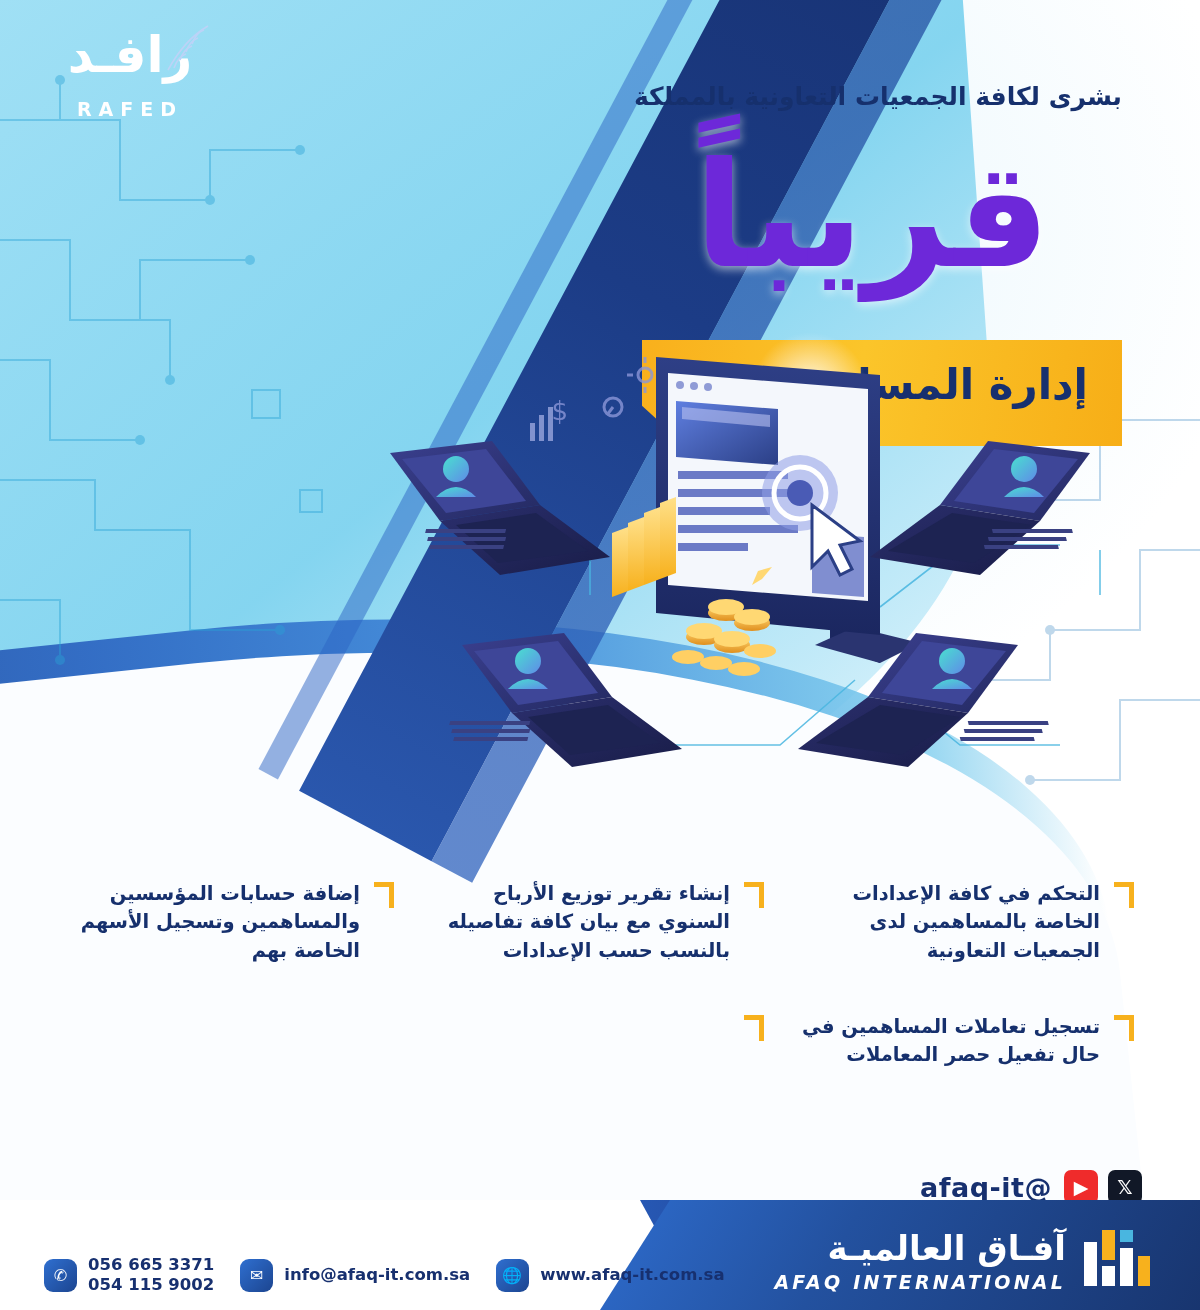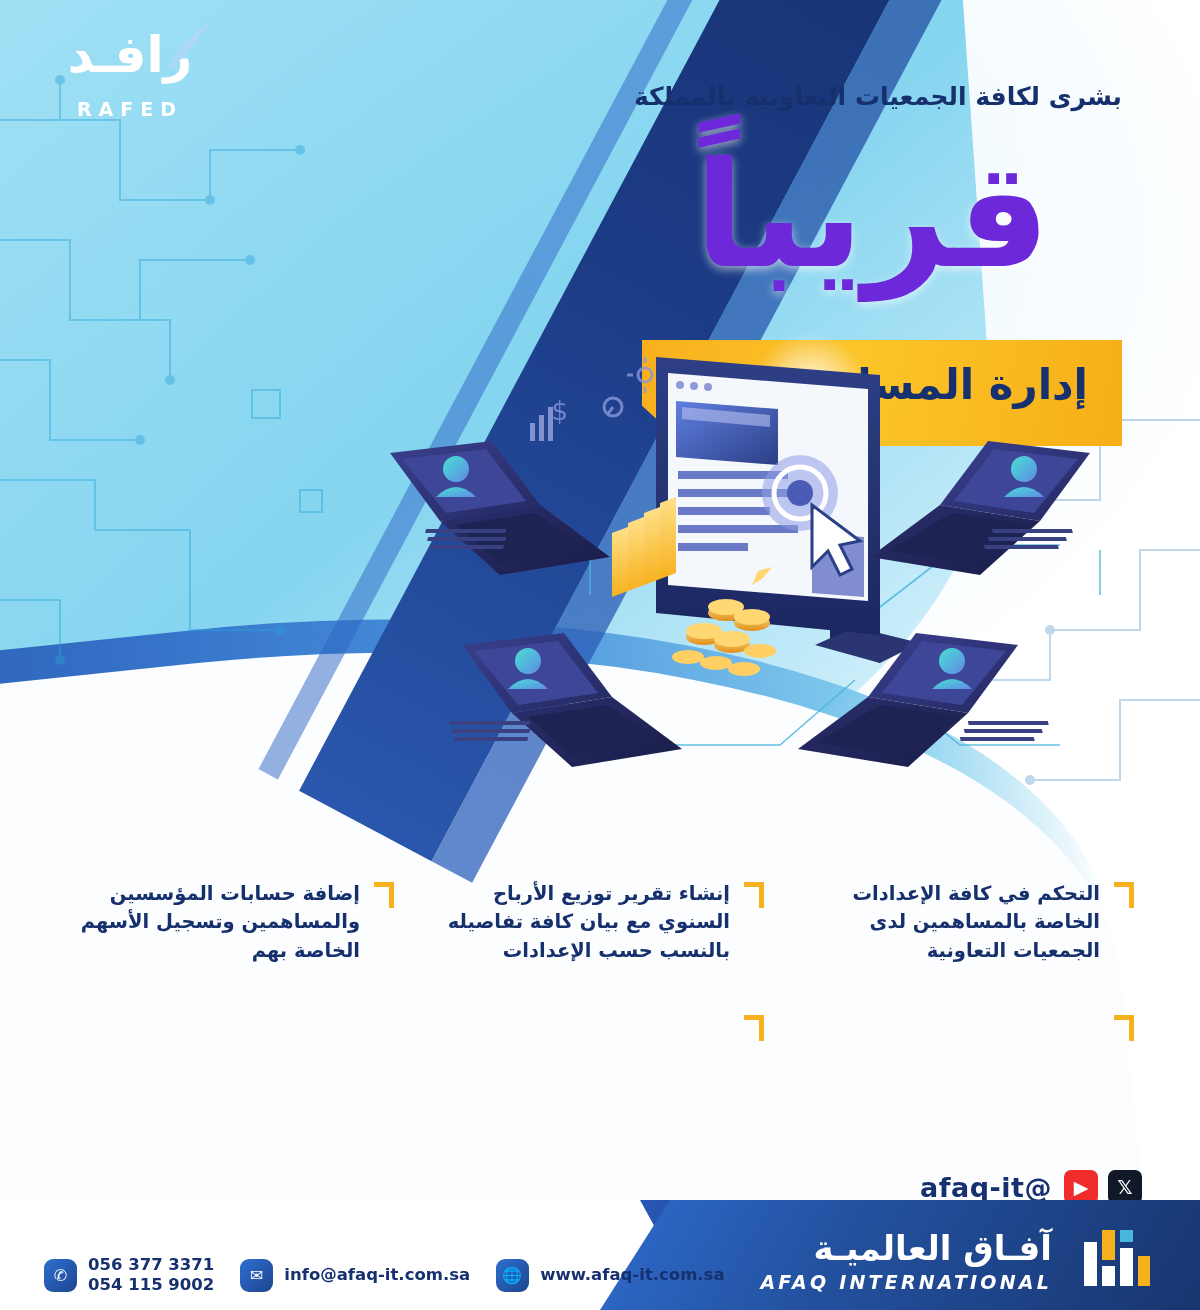--- a/index.html
+++ b/index.html
@@ -211,21 +211,21 @@
   .cicon {
     width: 33px; height: 33px; border-radius: 9px;
     background: linear-gradient(135deg, #2f6fd0, #1c4590);
     display: flex; align-items: center; justify-content: center;
     color: #fff; font-size: 16px;
   }
   .ctext { font-size: 16.5px; font-weight: bold; color: #17306f; line-height: 1.25; }
 
   .afaq {
     position: absolute; right: 46px; bottom: 12px;
-    display: flex; align-items: center; gap: 28px; color: #fff;
+    display: flex; align-items: center; gap: 14px; color: #fff;
   }
   .afaq .mark { width: 74px; height: 72px; position: relative; }
   .afaq .txt { text-align: right; }
   .afaq .txt .ar { font-size: 34px; font-weight: bold; line-height: 1; }
   .afaq .txt .en { font-size: 19px; letter-spacing: 3.2px; font-weight: bold; margin-top: 6px; font-style: italic; }
 </style>
 </head>
 <body>
 
 <div id="poster">
@@ -493,41 +493,42 @@
     <div class="feat">
       <span class="bracket"></span>
       <span>إنشاء تقرير توزيع الأرباح السنوي مع بيان كافة تفاصيله بالنسب حسب الإعدادات</span>
     </div>
     <div class="feat">
       <span class="bracket"></span>
       <span>إضافة حسابات المؤسسين والمساهمين وتسجيل الأسهم الخاصة بهم</span>
     </div>
     <div class="feat">
       <span class="bracket"></span>
+      <span>تسجيل تعاملات المساهمين في حال تفعيل حصر المعاملات</span>
     </div>
     <div class="feat">
       <span class="bracket"></span>
     </div>
   </div>
 
   <div class="social">
     <div class="sq x">𝕏</div>
     <div class="sq yt">▶</div>
     <div class="handle">@afaq-it</div>
   </div>
 
   <div class="footer">
     <div class="footer-left"></div>
     <div class="footer-blue"></div>
 
     <div class="contacts">
       <div class="contact">
         <div class="cicon">✆</div>
         <div class="ctext">
-          <div>056 377 3371</div>
+          <div>056 665 3371</div>
           <div>054 115 9002</div>
         </div>
       </div>
       <div class="contact">
         <div class="cicon">✉</div>
         <div class="ctext">info@afaq-it.com.sa</div>
       </div>
       <div class="contact">
         <div class="cicon">🌐</div>
         <div class="ctext">www.afaq-it.com.sa</div>

